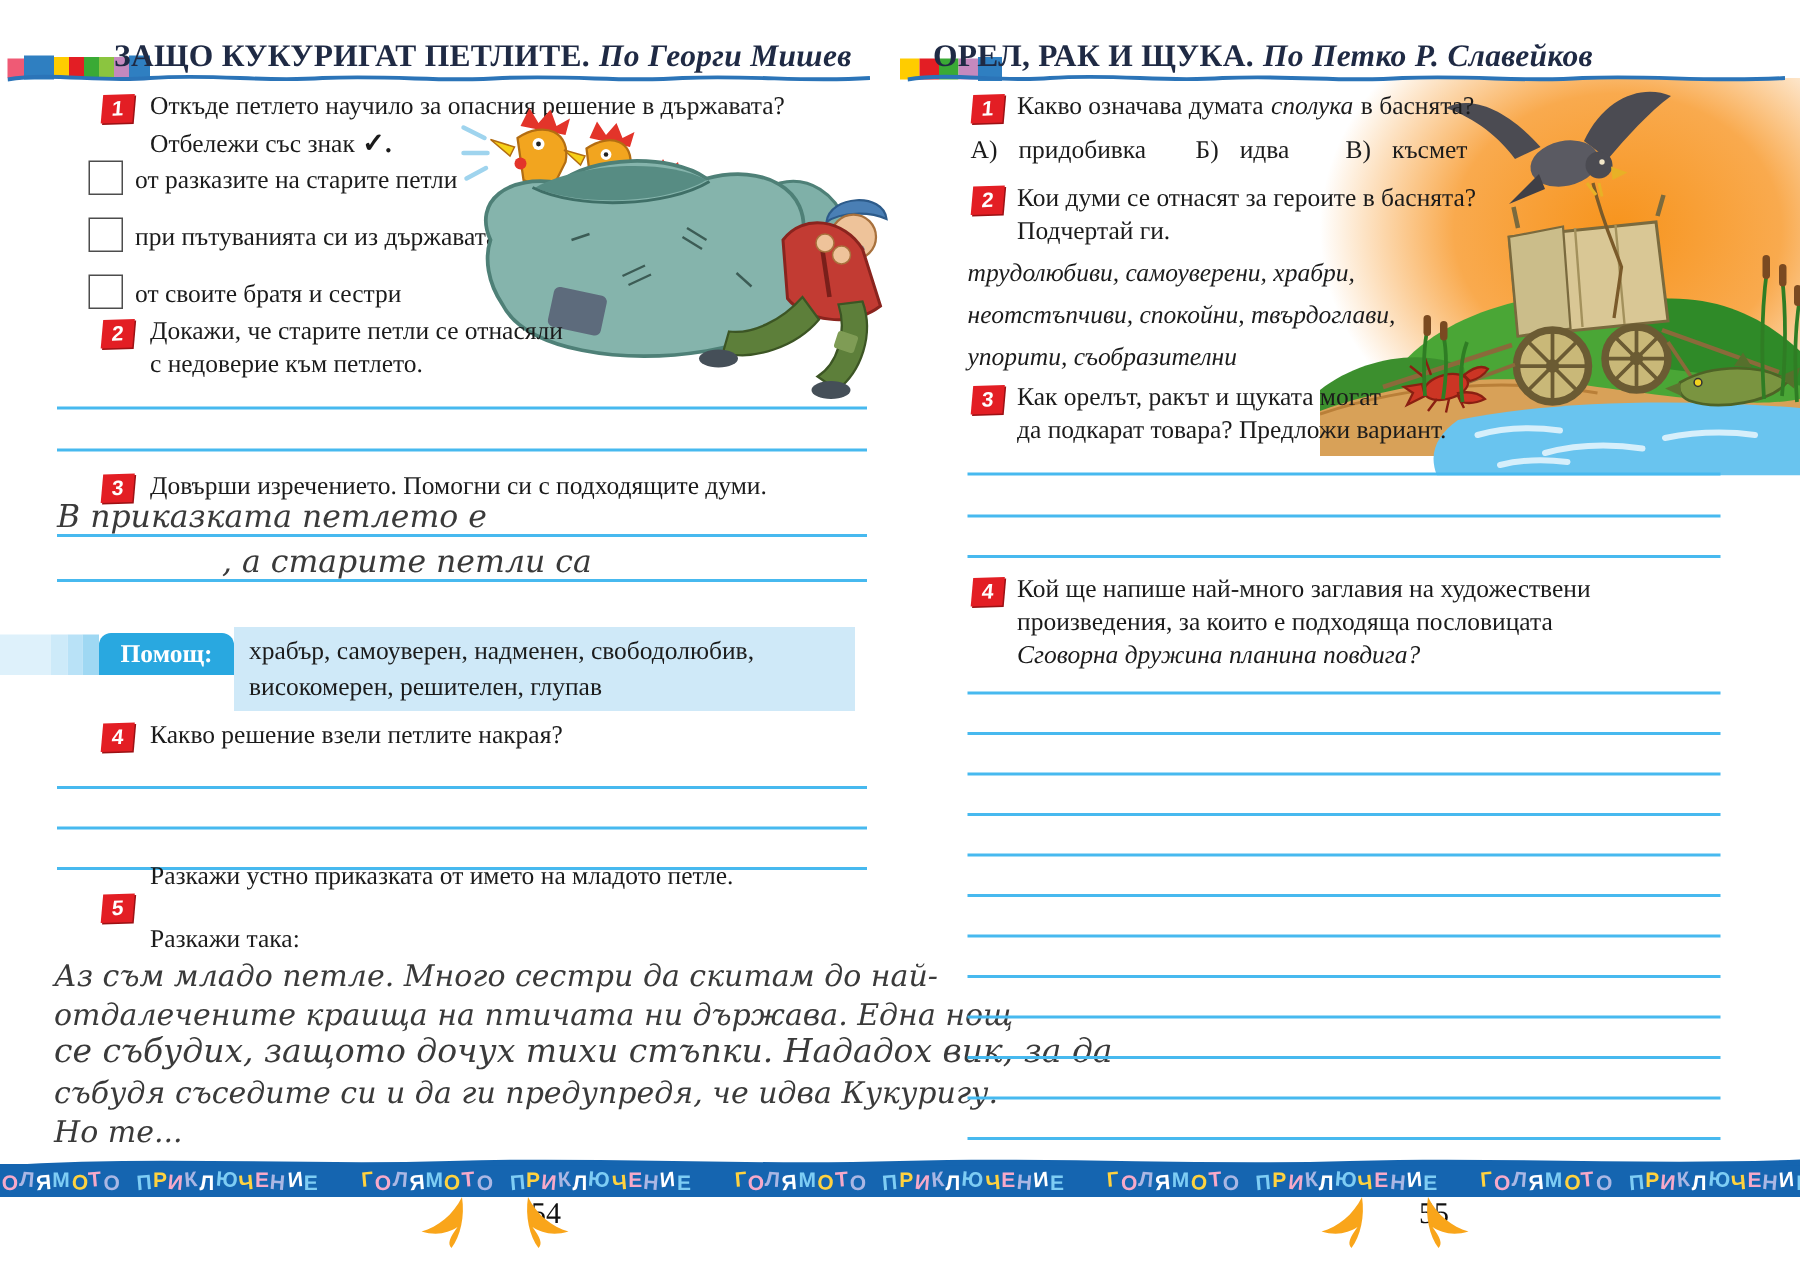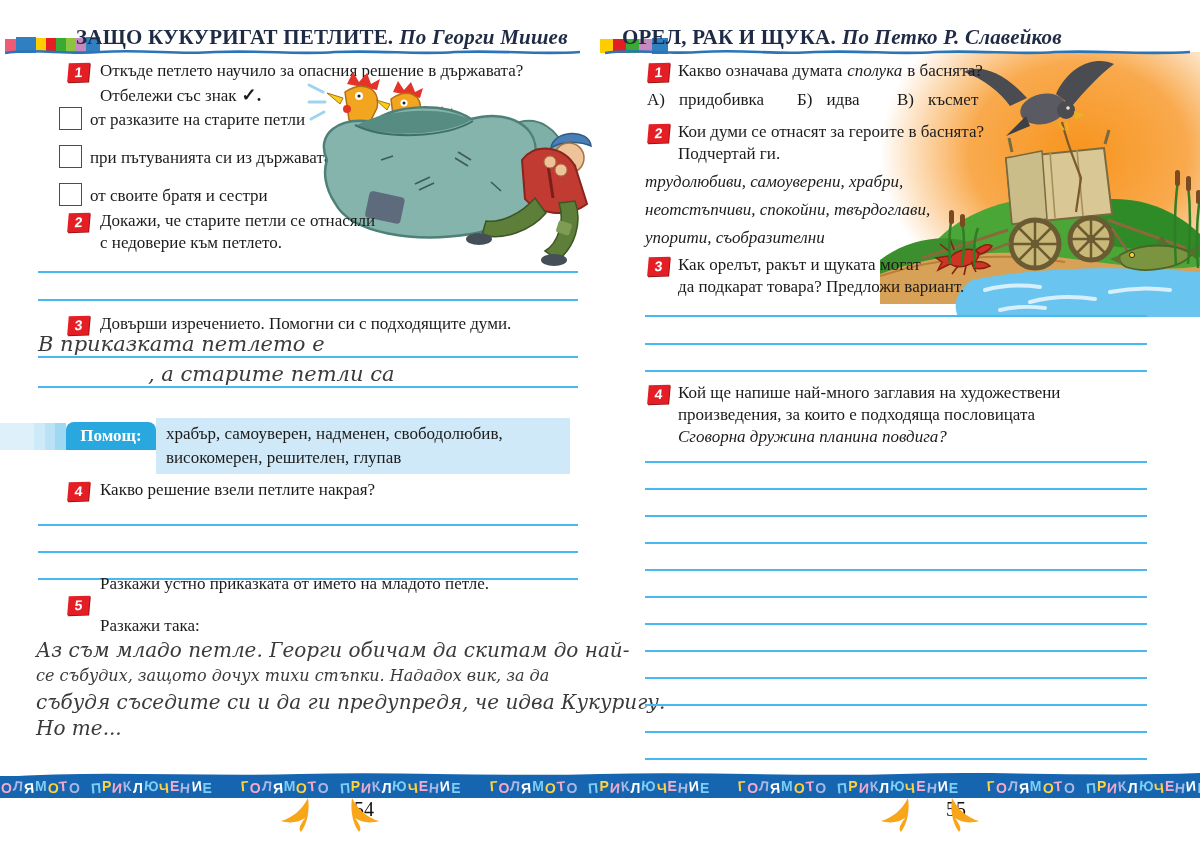--- a/index.html
+++ b/index.html
@@ -140,22 +140,23 @@
     <div class="abs lines-group" style="left:38px;top:524px;width:540px;">
         <div class="rule abs" style="left: 0px; top: 0px; width: 100%;"></div>
         <div class="rule abs" style="left: 0px; top: 27px; width: 100%;"></div>
         <div class="rule abs" style="left: 0px; top: 54px; width: 100%;"></div>
       </div>
 
     <div class="abs qmark" style="left:68px;top:596px;">5</div>
     <div class="abs qtext" style="left:100px;top:560px;margin-top:14px;">Разкажи устно приказката от името на младото петле.</div>
     <div class="abs qtext" style="left:100px;top:616px;">Разкажи така:</div>
     <div class="abs" style="left:36px;top:637px;">
-      <div class="hw" style="font-size:20px;line-height:26px;">Аз съм младо петле. Георги обичам да скитам до най-</div>
-      <div class="hw" style="font-size:16px;line-height:26px;">се събудих, защото дочух тихи стъпки. Нададох вик, за да</div>
+      <div class="hw" style="font-size:20px;line-height:26px;">Аз съм младо петле. Много сестри да скитам до най-</div>
+      <div class="hw" style="font-size:20px;line-height:26px;">отдалечените краища на птичата ни държава. Една нощ</div>
+      <div class="hw" style="font-size:22px;line-height:26px;">се събудих, защото дочух тихи стъпки. Нададох вик, за да</div>
       <div class="hw" style="font-size:20px;line-height:26px;">събудя съседите си и да ги предупредя, че идва Кукуригу.</div>
       <div class="hw" style="font-size:20px;line-height:26px;">Но те...</div>
     </div>
   </div>
 
   <div>
 
     <svg class="abs" style="left:880px;top:52px;z-index:0;" width="320" height="265" viewBox="0 0 320 265">
       <defs>
         <radialGradient id="glow" cx="0.62" cy="0.38" r="0.62">

